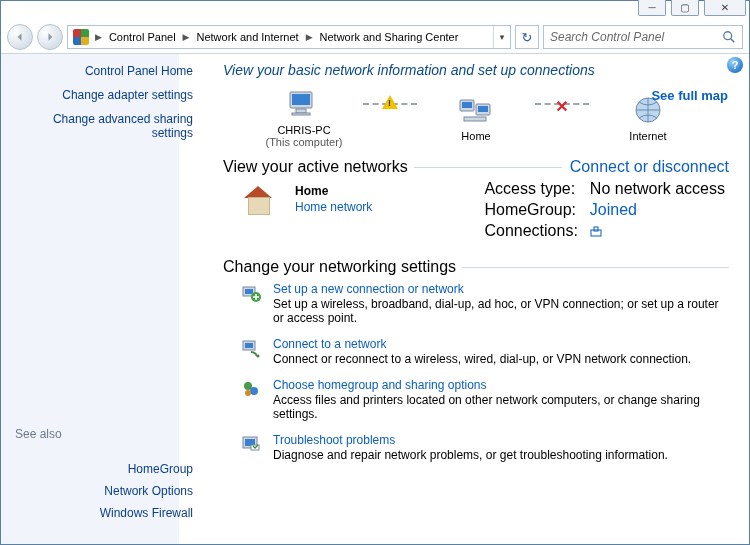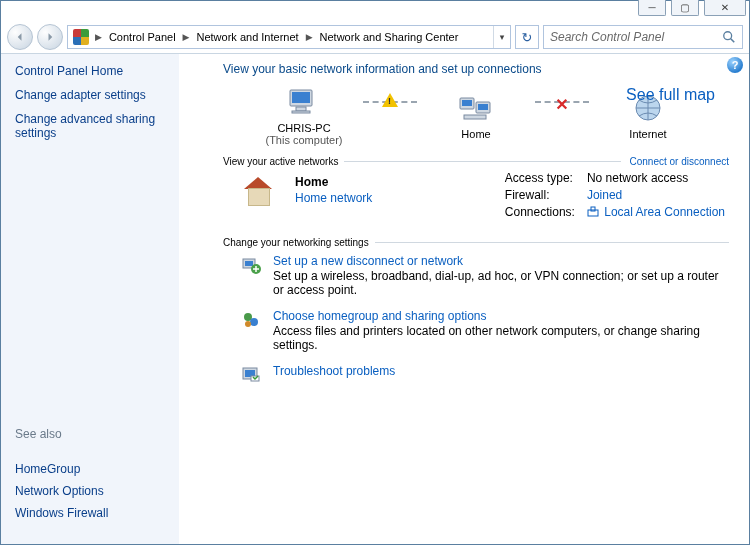--- a/index.html
+++ b/index.html
@@ -169,20 +169,21 @@
     padding: 10px 14px;
     display: flex;
     flex-direction: column;
     gap: 10px;
     font-size: 12px;
   }
   .sidebar a {
     color: #0a3f8a;
     text-decoration: none;
     cursor: pointer;
+    text-align: right;
   }
   .sidebar .seealso {
     margin-top: auto;
     padding-bottom: 6px;
   }
   .sidebar .seealso .heading {
     color: #6a7a8a;
     margin-bottom: 21px;
   }
   .sidebar .seealso a {
@@ -207,22 +208,23 @@
     color: #fff;
     font-weight: bold;
     font-size: 11px;
     display:flex;
     align-items:center;
     justify-content:center;
   }
 
   .page-title {
     color: #0a4a8a;
-    font-size: 12px;
+    font-size: 14px;
     margin-bottom: 10px;
+    font-style: italic;
   }
 
   .netmap {
     position: relative;
     display:flex;
     align-items:center;
     justify-content:center;
     gap: 14px;
     margin: 4px 0 8px 0;
   }
@@ -262,28 +264,29 @@
     left:-2px; top:3px;
     font-size:9px; font-weight:bold; color:#333;
   }
   .line .x {
     position:absolute;
     top:-8px; left:50%; transform:translateX(-50%);
     color:#d82a2a; font-weight:bold; font-size:16px;
   }
   .seefullmap {
     position:absolute;
-    top:0; right:14px;
+    top:0; right:1px;
     color:#0a5fc0;
-    font-size:16px;
+    font-size:13px;
     cursor:pointer;
+    font-weight:bold;
   }
 
   .section-heading {
-    font-size: 10px;
+    font-size: 16px;
     color:#000;
     display:flex;
     align-items:center;
     white-space:nowrap;
     margin-top: 10px;
   }
   .section-heading .rule {
     flex:1;
     height:1px;
     background:#d0d8e0;
@@ -318,21 +321,21 @@
   }
   .active-net .info { display:flex; flex-direction:column; gap:2px; font-size:12px; }
   .active-net .info .name { font-weight:bold; }
   .active-net .info .type { color:#0a5fc0; cursor:pointer;text-align:center; }
   .active-net .conn {
     margin-left:auto;
     display:grid;
     grid-template-columns:auto auto;
     column-gap:12px;
     row-gap:3px;
-    font-size:12px;
+    font-size:16px;
     color:#000;
     padding-right: 4px;
     margin-top:-4px;
   }
   .active-net .conn .link { color:#0a5fc0; cursor:pointer; }
   .active-net .conn .link svg{ width:12px;height:12px; fill:#0a5fc0; vertical-align:-2px; margin-right:2px;}
 
   .settings-list {
     margin-top: 6px;
     display:flex;
@@ -487,54 +490,67 @@
           <div class="roof"></div>
           <div class="body"></div>
         </div>
         <div class="info">
           <span class="name">Home</span>
           <a class="type">Home network</a>
         </div>
         <div class="conn">
           <div>Access type:</div>
           <div>No network access</div>
-          <div>Firewall:</div>
+          <div>HomeGroup:</div>
           <a class="link">Joined</a>
           <div>Connections:</div>
           <a class="link">
             <svg viewBox="0 0 12 12">
                 <rect x="1" y="4" width="10" height="6" fill="none" stroke="#0a5fc0"></rect>
                 <rect x="4" y="1" width="4" height="4" fill="none" stroke="#0a5fc0"></rect>
               </svg>
-            <span>Local Area Connection</span>
           </a>
         </div>
       </div>
 
       <div class="section-heading" style="margin-top:14px;justify-content:center;">
         <span>Change your networking settings</span>
         <div class="rule"></div>
       </div>
 
       <div class="settings-list">
         <div class="setting">
           <div class="ic">
             <svg width="20" height="20" viewBox="0 0 20 20">
                 <rect x="2" y="4" width="12" height="9" fill="#cfd8e2" stroke="#7a8aa0"></rect>
                 <rect x="4" y="6" width="8" height="5" fill="#3a80d0"></rect>
                 <circle cx="15" cy="14" r="5" fill="#4aa04a"></circle>
                 <path d="M15 11 v6 M12 14 h6" stroke="#fff" stroke-width="1.5"></path>
               </svg>
           </div>
           <div class="txt">
-            <a class="title">Set up a new disconnect or network</a>
+            <a class="title">Set up a new connection or network</a>
             <div class="desc">Set up a wireless, broadband, dial-up, ad hoc, or VPN connection; or set up a router or access point.</div>
           </div>
         </div>
 
+        <div class="setting">
+          <div class="ic">
+            <svg width="20" height="20" viewBox="0 0 20 20">
+                <rect x="2" y="3" width="12" height="9" fill="#cfd8e2" stroke="#7a8aa0"></rect>
+                <rect x="4" y="5" width="8" height="5" fill="#3a80d0"></rect>
+                <path d="M10 14 q4 0 6 4" stroke="#4a8a4a" stroke-width="2" fill="none"></path>
+                <circle cx="17" cy="18" r="1.5" fill="#4a8a4a"></circle>
+              </svg>
+          </div>
+          <div class="txt">
+            <a class="title">Connect to a network</a>
+            <div class="desc">Connect or reconnect to a wireless, wired, dial-up, or VPN network connection.</div>
+          </div>
+        </div>
 
         <div class="setting">
           <div class="ic">
             <svg width="20" height="20" viewBox="0 0 20 20">
                 <circle cx="7" cy="7" r="4" fill="#4a9a4a"></circle>
                 <circle cx="13" cy="12" r="4" fill="#3a80d0"></circle>
                 <circle cx="7" cy="14" r="3" fill="#d08a2a"></circle>
               </svg>
           </div>
           <div class="txt">
@@ -547,19 +563,20 @@
           <div class="ic">
             <svg width="20" height="20" viewBox="0 0 20 20">
                 <rect x="2" y="3" width="14" height="11" fill="#cfd8e2" stroke="#7a8aa0"></rect>
                 <rect x="4" y="5" width="10" height="7" fill="#3a80d0"></rect>
                 <rect x="10" y="11" width="8" height="5" fill="#fff" stroke="#7a8aa0"></rect>
                 <path d="M12 12 l2 2 l3 -3" stroke="#3a9a3a" stroke-width="1.5" fill="none"></path>
               </svg>
           </div>
           <div class="txt">
             <a class="title">Troubleshoot problems</a>
+            <div class="desc">Diagnose and repair network problems, or get troubleshooting information.</div>
           </div>
         </div>
       </div>
 
     </div>
   </div>
 </div>
 
 </body></html>

